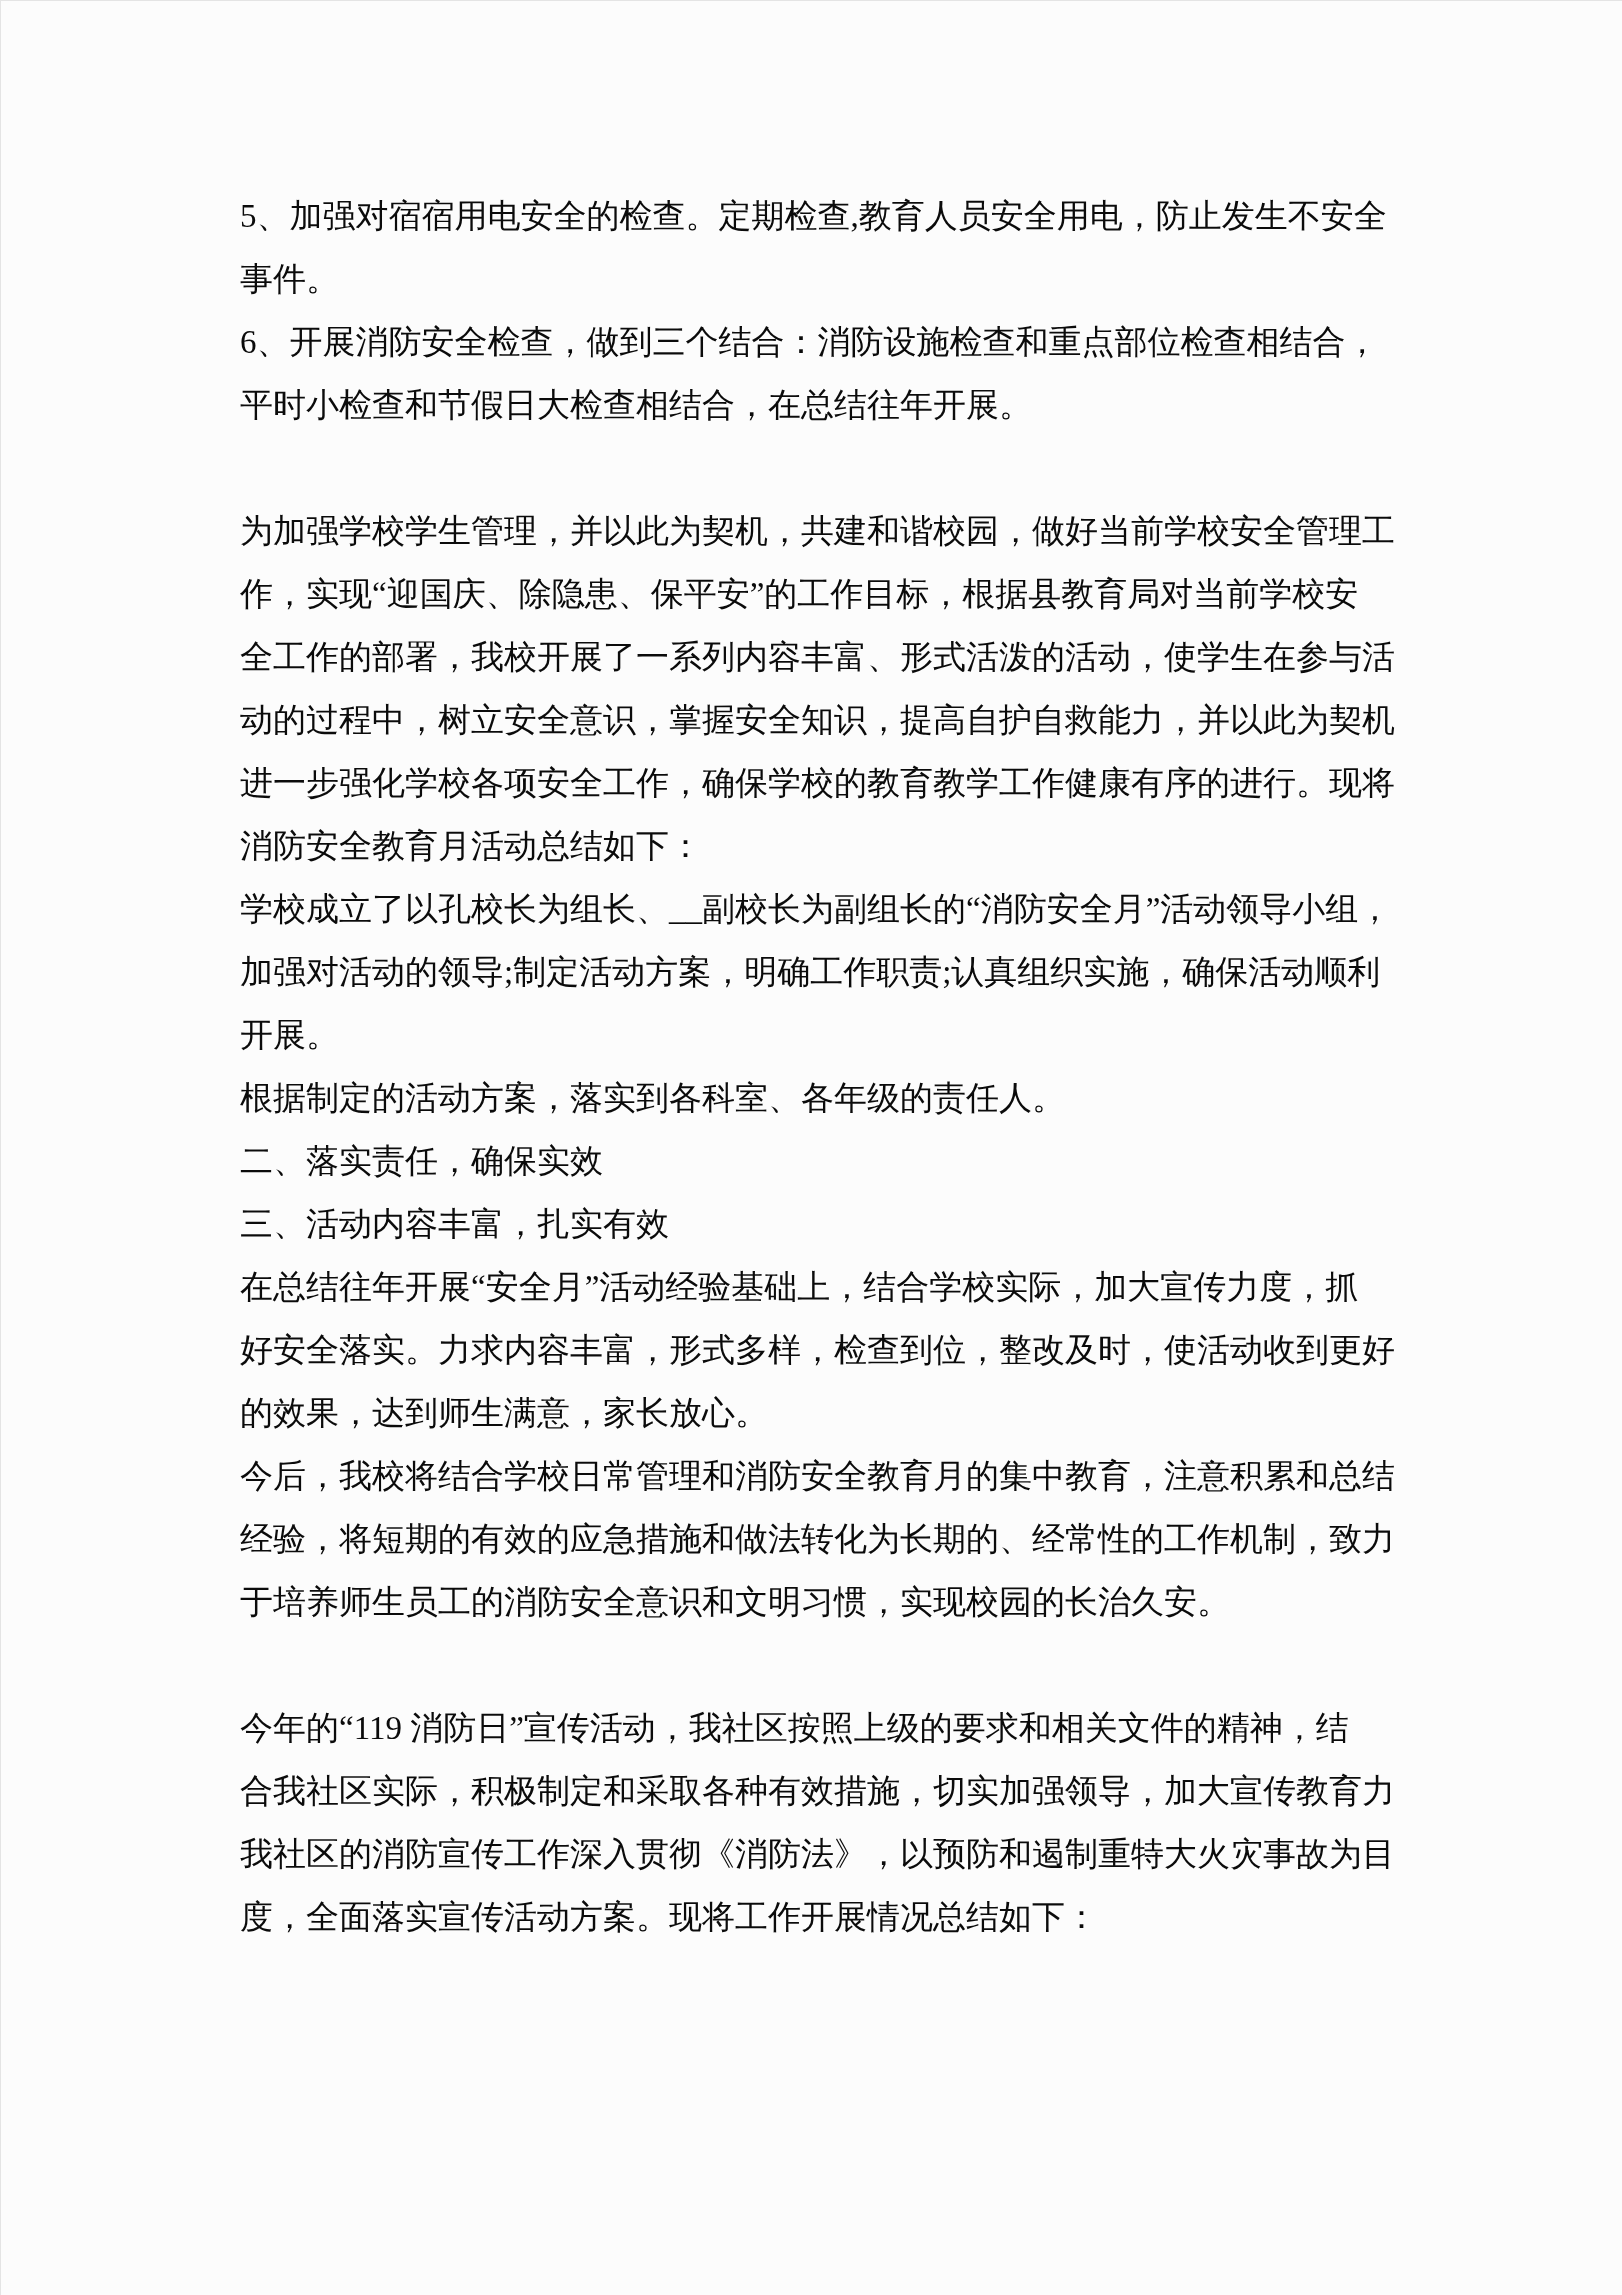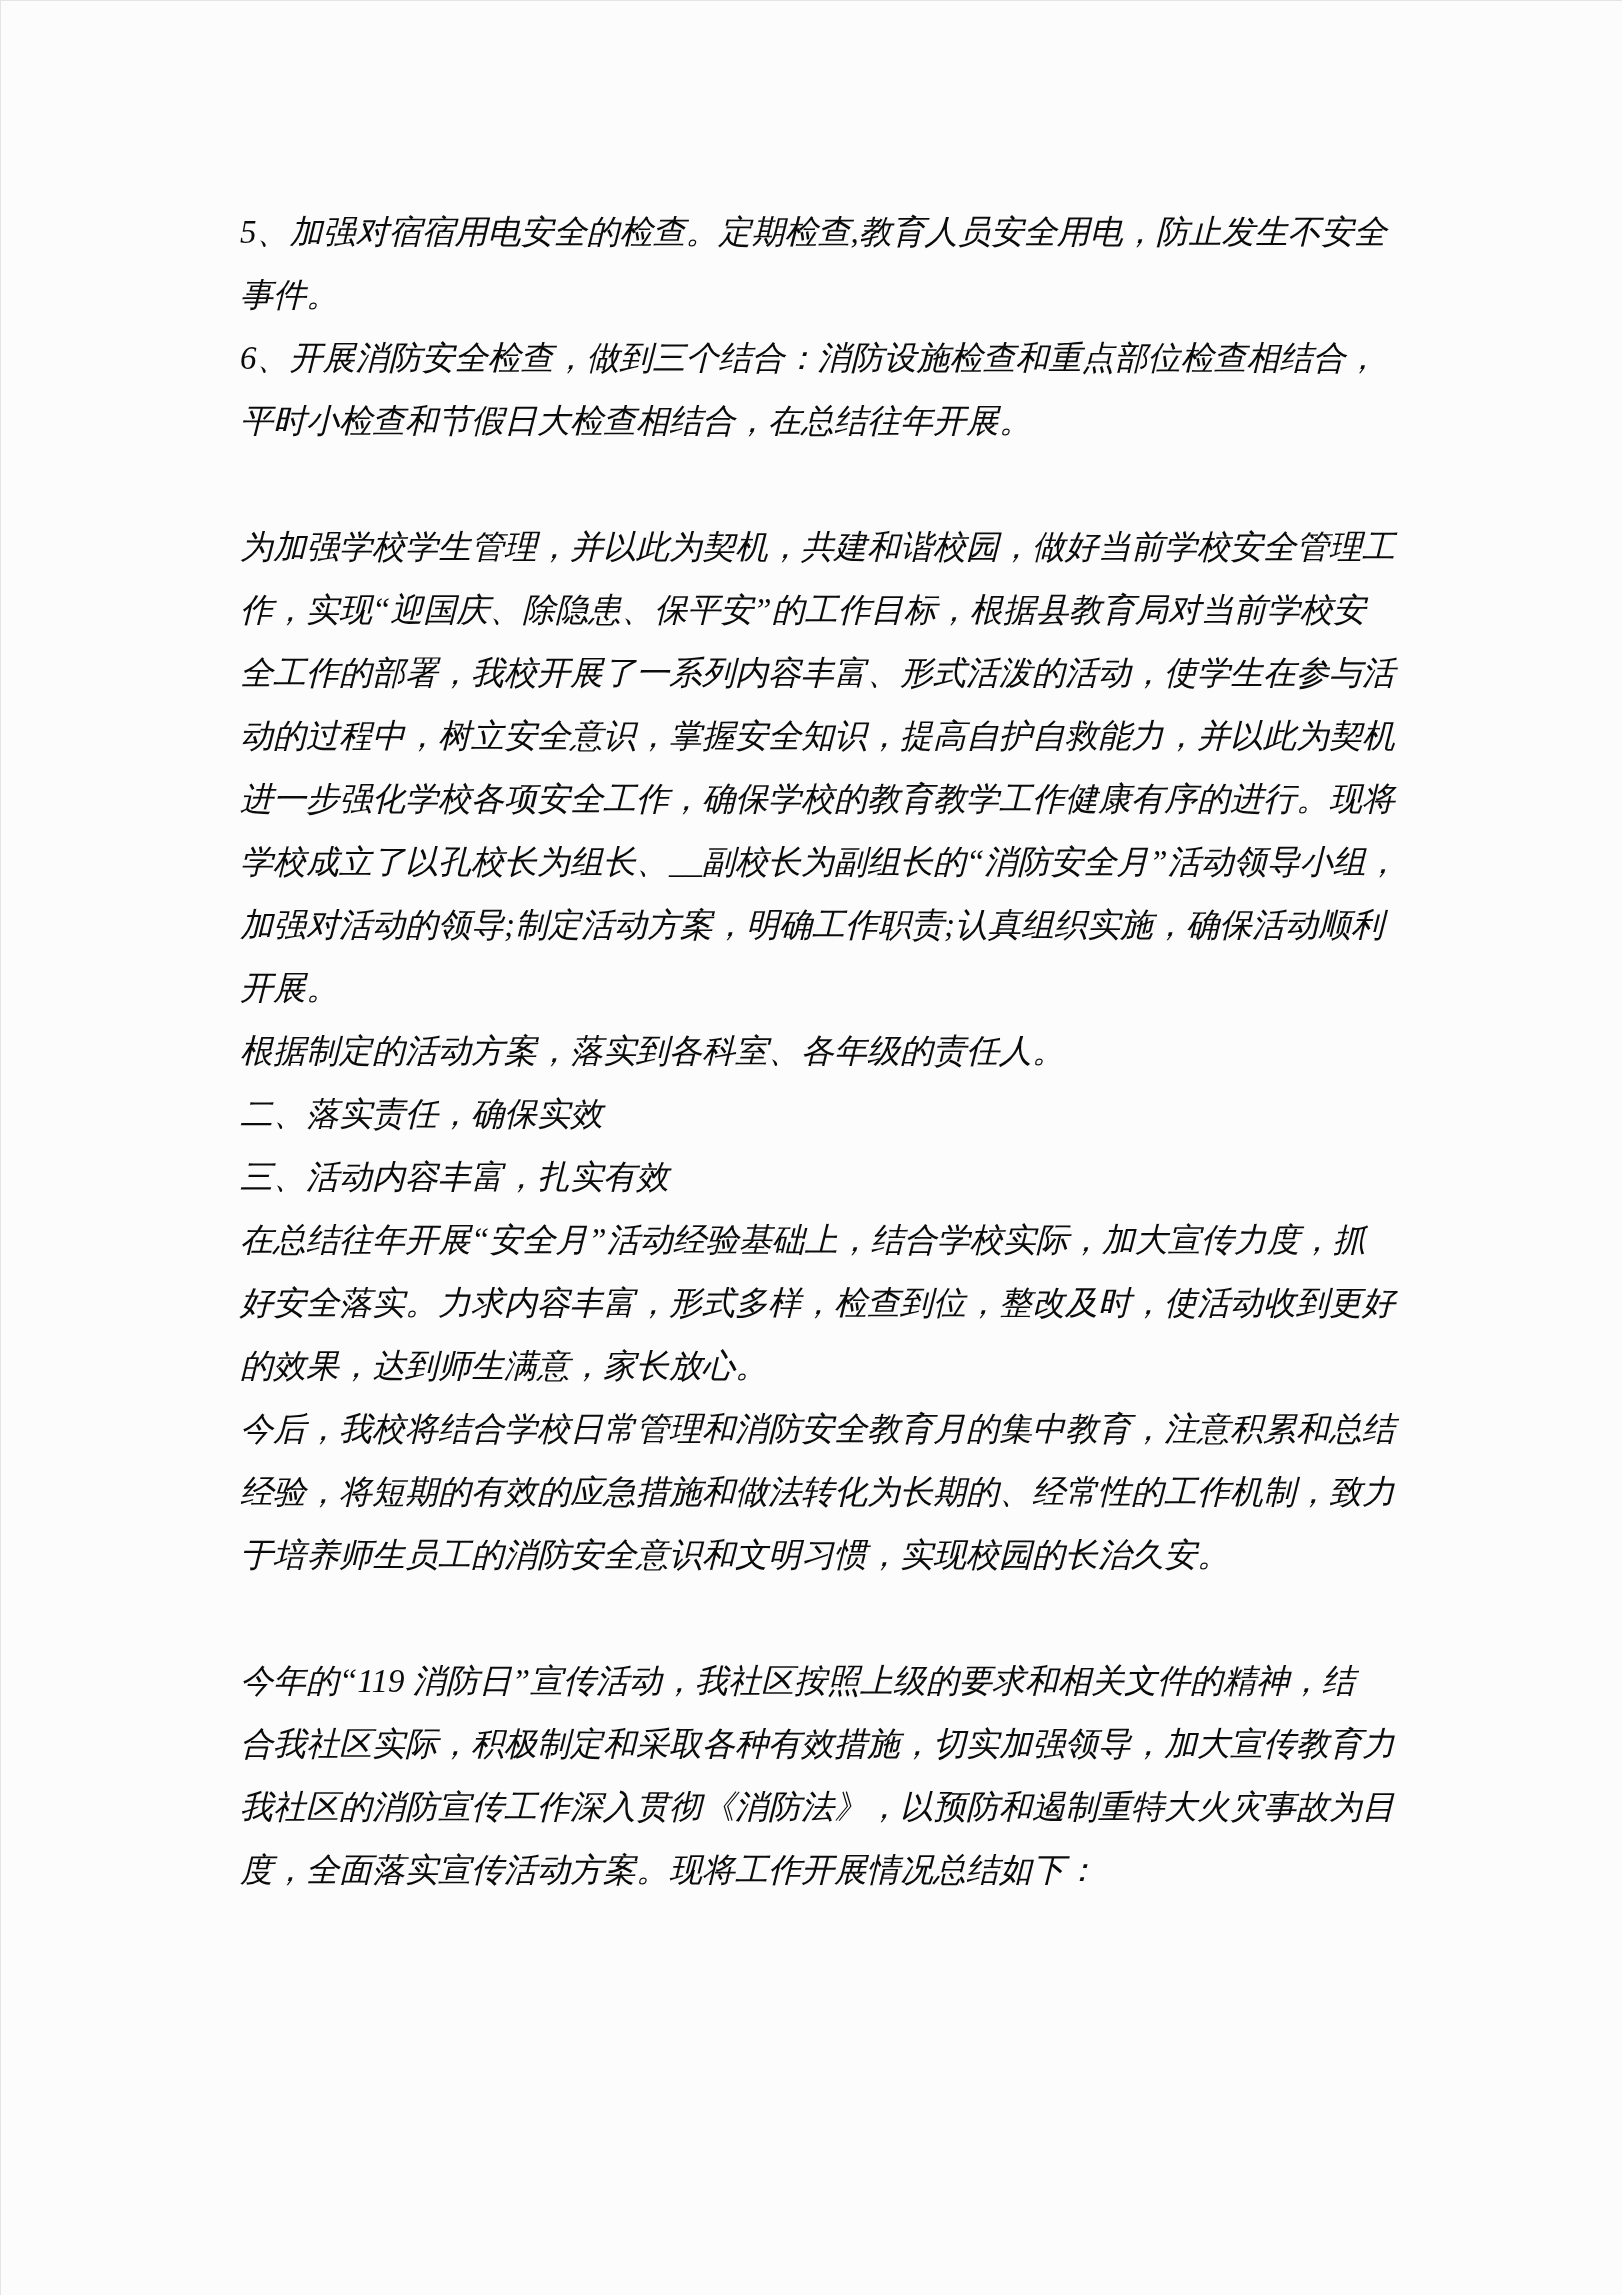--- a/index.html
+++ b/index.html
@@ -16,23 +16,22 @@
     position: relative;
     width: 1622px;
     height: 2294px;
     background: #fcfcfc;
     border: 0.7px solid #e4e4e4;
     box-sizing: content-box;
   }
   .text-block {
     position: absolute;
     left: 239px;
-    top: 200px;
+    top: 184px;
     width: 1152px;
-    font-style: italic;
   }
   .line {
     height: 63px;
     line-height: 63px;
     font-size: 33px;
     letter-spacing: 0px;
     color: #0b0b0b;
     font-family: "Liberation Serif", "DejaVu Serif", serif;
     white-space: nowrap;
     text-align: left;
@@ -50,20 +49,21 @@
   <div class="line">5、加强对宿宿用电安全的检查。定期检查,教育人员安全用电，防止发生不安全</div>
       <div class="line">事件。</div>
       <div class="line">6、开展消防安全检查，做到三个结合：消防设施检查和重点部位检查相结合，</div>
       <div class="line">平时小检查和节假日大检查相结合，在总结往年开展。</div>
       <div class="line blank"></div>
       <div class="line">为加强学校学生管理，并以此为契机，共建和谐校园，做好当前学校安全管理工</div>
       <div class="line">作，实现“迎国庆、除隐患、保平安”的工作目标，根据县教育局对当前学校安</div>
       <div class="line">全工作的部署，我校开展了一系列内容丰富、形式活泼的活动，使学生在参与活</div>
       <div class="line">动的过程中，树立安全意识，掌握安全知识，提高自护自救能力，并以此为契机</div>
       <div class="line">进一步强化学校各项安全工作，确保学校的教育教学工作健康有序的进行。现将</div>
+      <div class="line">消防安全教育月活动总结如下：</div>
       <div class="line">学校成立了以孔校长为组长、__副校长为副组长的“消防安全月”活动领导小组，</div>
       <div class="line">加强对活动的领导;制定活动方案，明确工作职责;认真组织实施，确保活动顺利</div>
       <div class="line">开展。</div>
       <div class="line">根据制定的活动方案，落实到各科室、各年级的责任人。</div>
       <div class="line">二、落实责任，确保实效</div>
       <div class="line">三、活动内容丰富，扎实有效</div>
       <div class="line">在总结往年开展“安全月”活动经验基础上，结合学校实际，加大宣传力度，抓</div>
       <div class="line">好安全落实。力求内容丰富，形式多样，检查到位，整改及时，使活动收到更好</div>
       <div class="line">的效果，达到师生满意，家长放心。</div>
       <div class="line">今后，我校将结合学校日常管理和消防安全教育月的集中教育，注意积累和总结</div>

